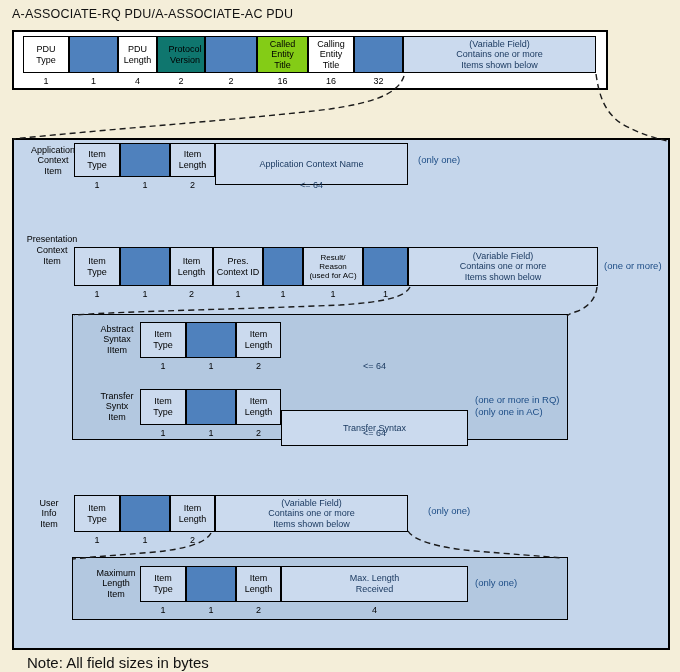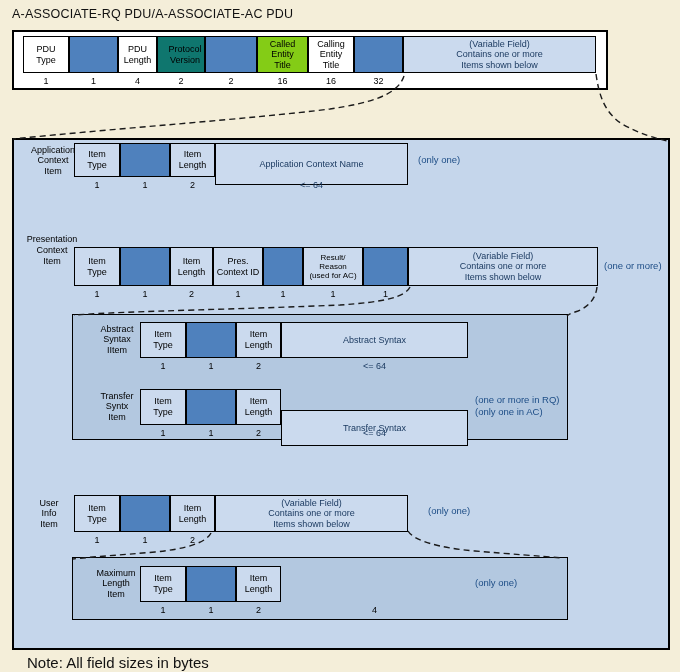--- a/index.html
+++ b/index.html
@@ -99,21 +99,20 @@
 Syntax
 IItem</div>
     <div class="cell field" style="left: 140px; top: 322px; width: 46px; height: 36px; background: rgb(203, 218, 238);">Item
 Type</div>
     <div class="size-label" style="left: 140px; top: 361px; width: 46px;">1</div>
     <div class="cell filler" style="left: 186px; top: 322px; width: 50px; height: 36px;"></div>
     <div class="size-label" style="left: 186px; top: 361px; width: 50px;">1</div>
     <div class="cell field" style="left: 236px; top: 322px; width: 45px; height: 36px; background: rgb(203, 218, 238);">Item
 Length</div>
     <div class="size-label" style="left: 236px; top: 361px; width: 45px;">2</div>
-    <div class="cell variable" style="left: 281px; top: 322px; width: 187px; height: 36px;">Abstract Syntax</div>
     <div class="size-label accent" style="left: 281px; top: 361px; width: 187px;">&lt;= 64</div>
     <div class="row-label" style="left: 76px; top: 390.5px; width: 62px;">Transfer
 Syntx
 Item</div>
     <div class="cell field" style="left: 140px; top: 389px; width: 46px; height: 36px; background: rgb(203, 218, 238);">Item
 Type</div>
     <div class="size-label" style="left: 140px; top: 428px; width: 46px;">1</div>
     <div class="cell filler" style="left: 186px; top: 389px; width: 50px; height: 36px;"></div>
     <div class="size-label" style="left: 186px; top: 428px; width: 50px;">1</div>
     <div class="cell field" style="left: 236px; top: 389px; width: 45px; height: 36px; background: rgb(203, 218, 238);">Item
@@ -142,20 +141,22 @@
 Length
 Item</div>
     <div class="cell field" style="left: 140px; top: 566px; width: 46px; height: 36px; background: rgb(203, 218, 238);">Item
 Type</div>
     <div class="size-label" style="left: 140px; top: 605px; width: 46px;">1</div>
     <div class="cell filler" style="left: 186px; top: 566px; width: 50px; height: 36px;"></div>
     <div class="size-label" style="left: 186px; top: 605px; width: 50px;">1</div>
     <div class="cell field" style="left: 236px; top: 566px; width: 45px; height: 36px; background: rgb(203, 218, 238);">Item
 Length</div>
     <div class="size-label" style="left: 236px; top: 605px; width: 45px;">2</div>
+    <div class="cell variable" style="left: 281px; top: 566px; width: 187px; height: 36px;">Max. Length
+Received</div>
     <div class="size-label" style="left: 281px; top: 605px; width: 187px;">4</div>
     <div class="annotation" style="left: 475px; top: 576.5px;">(only one)</div>
     <svg class="connectors" width="680" height="672">
       <path d="M 404,76 C 398,95 370,103 330,109 C 250,119 120,128 13,139" fill="none" stroke="#1a1a1a" stroke-width="1.4" stroke-dasharray="6 4"></path>
       <path d="M 596,74 C 599,95 604,112 622,124 C 640,134 655,138 667,141" fill="none" stroke="#1a1a1a" stroke-width="1.4" stroke-dasharray="6 4"></path>
       <path d="M 410,287 C 405,297 385,302 340,305 C 250,309 130,311 74,315" fill="none" stroke="#1a1a1a" stroke-width="1.4" stroke-dasharray="6 4"></path>
       <path d="M 597,287 C 596,297 590,306 578,311 C 572,313 569,314 567,316" fill="none" stroke="#1a1a1a" stroke-width="1.4" stroke-dasharray="6 4"></path>
       <path d="M 211,533 C 206,543 185,549 155,552 C 120,555 90,557 73,559" fill="none" stroke="#1a1a1a" stroke-width="1.4" stroke-dasharray="6 4"></path>
       <path d="M 408,531 C 414,541 440,548 475,551 C 510,554 540,556 563,558" fill="none" stroke="#1a1a1a" stroke-width="1.4" stroke-dasharray="6 4"></path>
     </svg>

